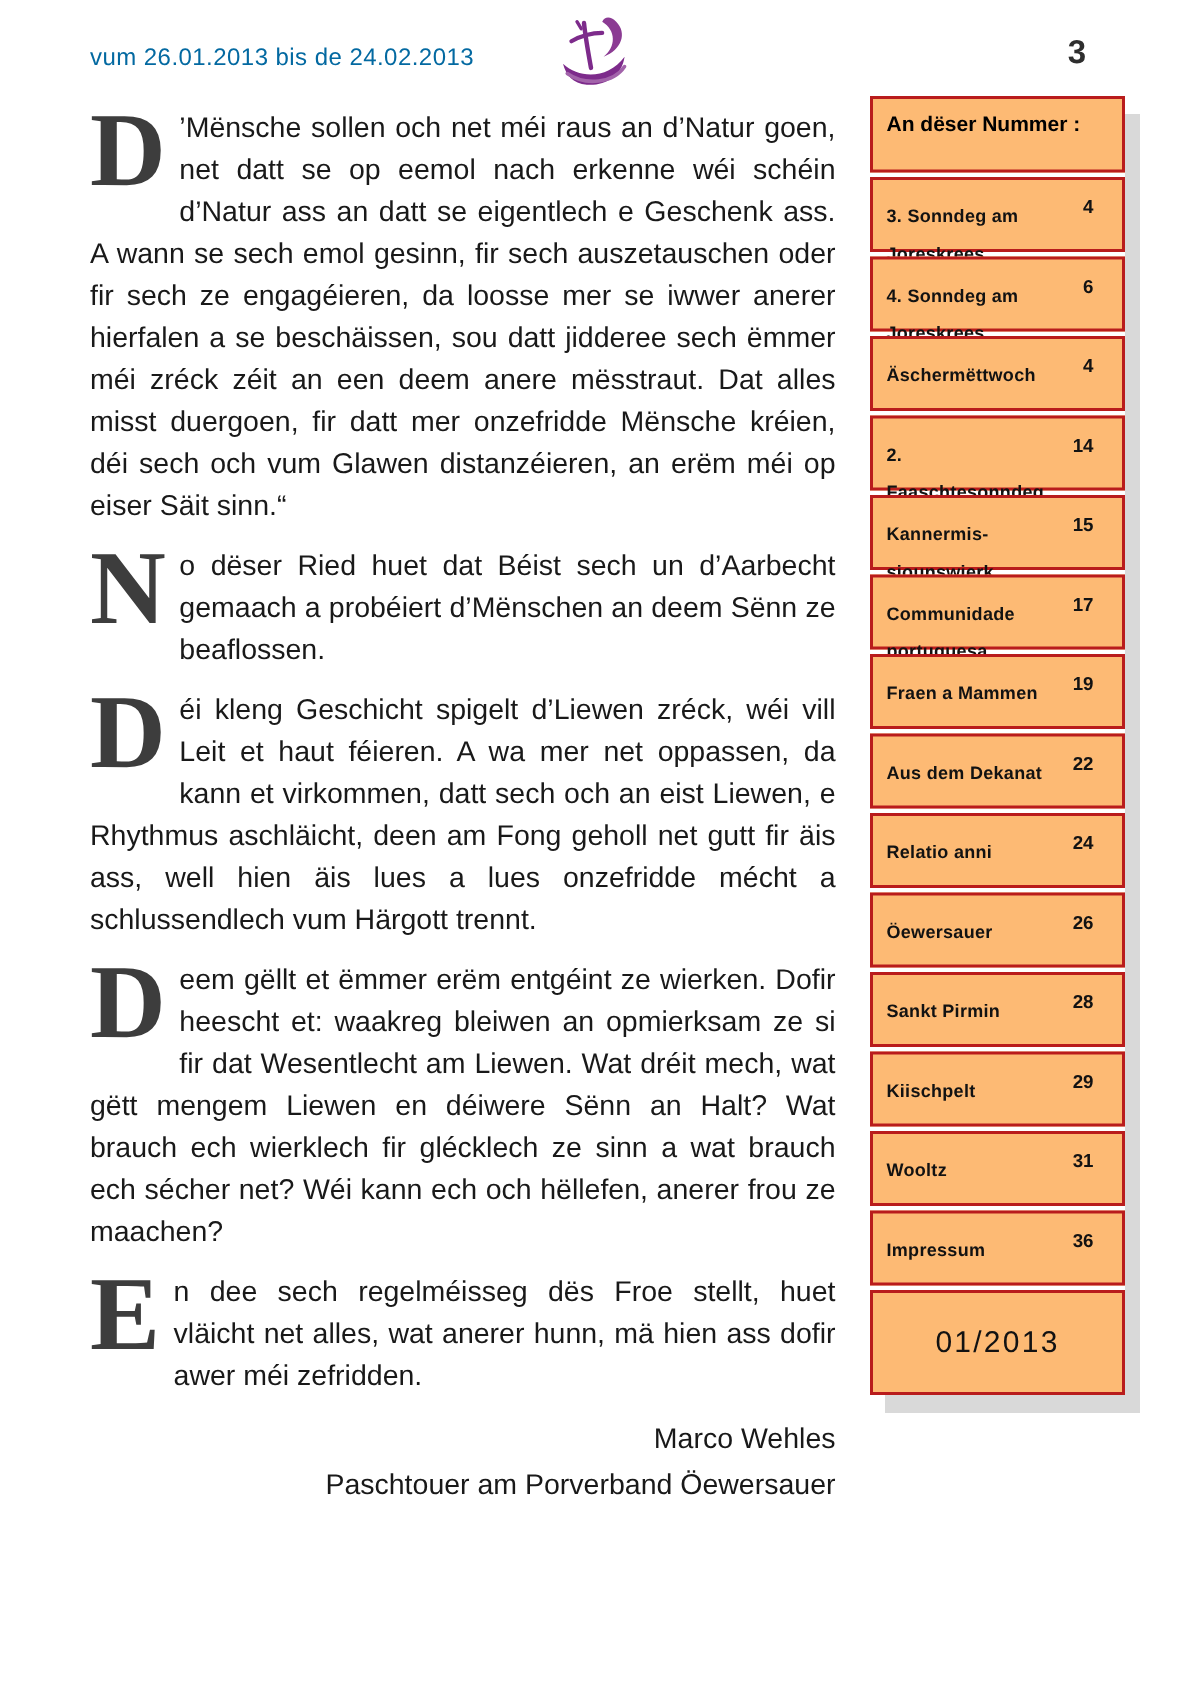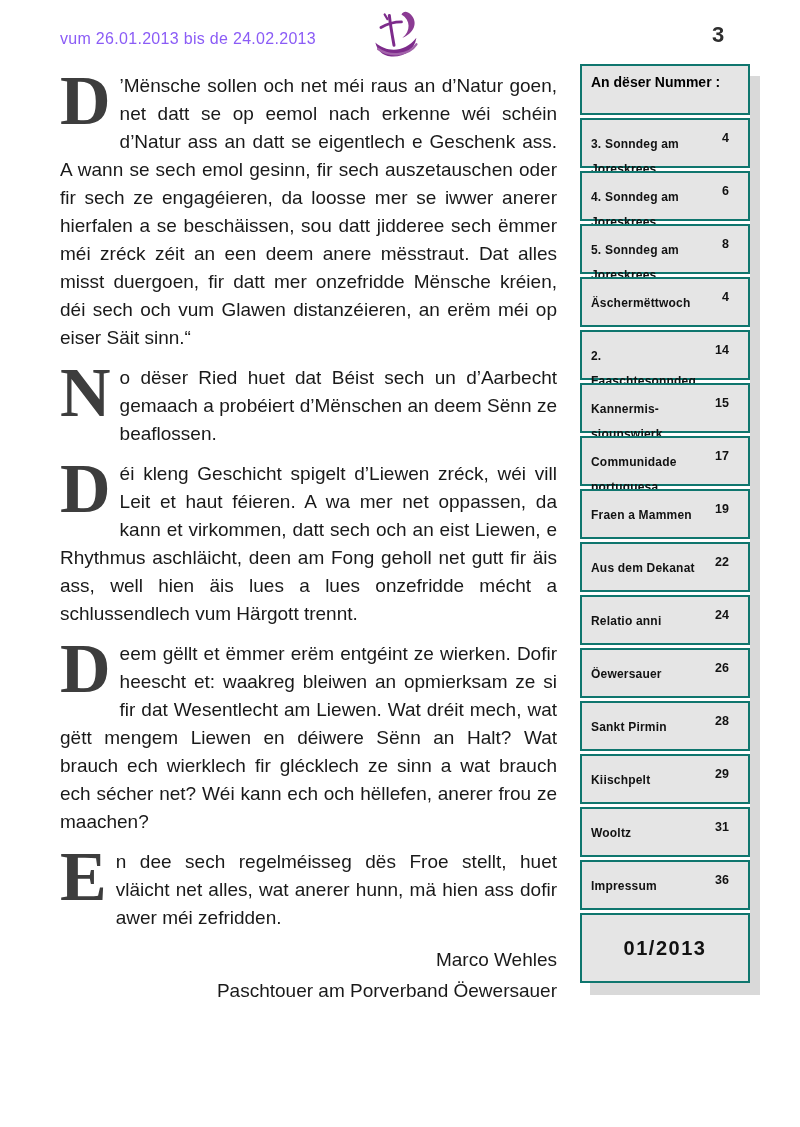--- a/index.html
+++ b/index.html
@@ -7,21 +7,21 @@
     width: 800px; height: 1127px;
     background: #ffffff;
     font-family: "Liberation Sans", sans-serif;
     position: relative;
     overflow: hidden;
     color: #191919;
   }
   
   .date-range {
     position: absolute; left: 60px; top: 30px;
-    font-size: 16px; color: #8b5cf6; letter-spacing: 0.3px;
+    font-size: 16px; color: #0369a1; letter-spacing: 0.3px;
   }
   .logo {
     position: absolute; left: 366px; top: 6px;
     width: 56px; height: 58px;
   }
   .page-number {
     position: absolute; left: 700px; top: 22px; width: 36px;
     font-size: 22px; font-weight: 600; color: #2e2e2e; text-align: center;
   }
   
@@ -39,43 +39,43 @@
     color: #3d3d3d;
   }
   .signature { margin-top: 11px; text-align: right; line-height: 31px; }
   
   .toc {
     position: absolute; left: 580px; top: 64px; width: 170px;
     box-shadow: 10px 12px 0 0 #d9d9d9;
   }
   .toc-box {
     box-sizing: border-box;
-    background: #e5e5e5;
-    border: 2px solid #0f766e;
+    background: #fdba74;
+    border: 2px solid #b91c1c;
     margin-bottom: 3px;
     position: relative;
   }
   .toc-title {
     height: 51px; padding: 8px 9px;
     font-weight: bold; font-size: 14px; color: #000;
   }
   .toc-item { height: 50px; padding: 12px 9px; }
   .toc-label {
     display: inline-block; width: 118px;
     font-weight: bold; font-size: 12px; line-height: 25px;
     letter-spacing: 0.2px; color: #121212;
   }
   .toc-page {
     position: absolute; right: 19px; top: 6px;
     font-weight: bold; font-size: 12.5px; line-height: 25px; color: #121212;
   }
   .toc-issue {
     height: 70px; margin-bottom: 0;
     display: flex; align-items: center; justify-content: center;
-    font-weight: bold; font-size: 20px; letter-spacing: 1.5px; color: #121212;
+    font-weight: normal; font-size: 20px; letter-spacing: 1.5px; color: #121212;
   }
 </style>
 </head>
 <body>
 
 <div class="date-range">vum 26.01.2013 bis de 24.02.2013</div>
 
 <div class="logo">
   <svg viewBox="0 0 60 60" width="56" height="58" aria-hidden="true">
 
@@ -126,24 +126,20 @@
 
   <div class="toc-box toc-item">
     <span class="toc-label">3. Sonndeg am Joreskrees</span>
     <span class="toc-page">4</span>
   </div>
   <div class="toc-box toc-item">
     <span class="toc-label">4. Sonndeg am Joreskrees</span>
     <span class="toc-page">6</span>
   </div>
   <div class="toc-box toc-item">
-    <span class="toc-label">5. Sonndeg am Joreskrees</span>
-    <span class="toc-page">8</span>
-  </div>
-  <div class="toc-box toc-item">
     <span class="toc-label">Äschermëttwoch</span>
     <span class="toc-page">4</span>
   </div>
   <div class="toc-box toc-item">
     <span class="toc-label">2. Faaschtesonndeg</span>
     <span class="toc-page">14</span>
   </div>
   <div class="toc-box toc-item">
     <span class="toc-label">Kannermis-siounswierk</span>
     <span class="toc-page">15</span>

